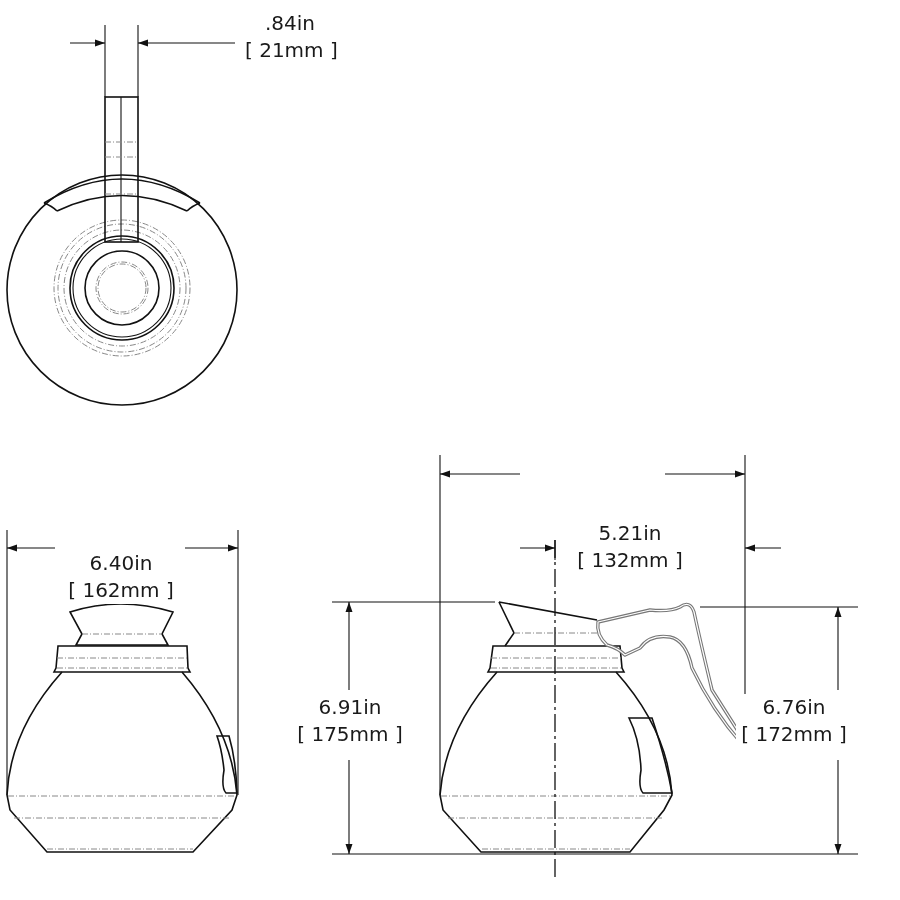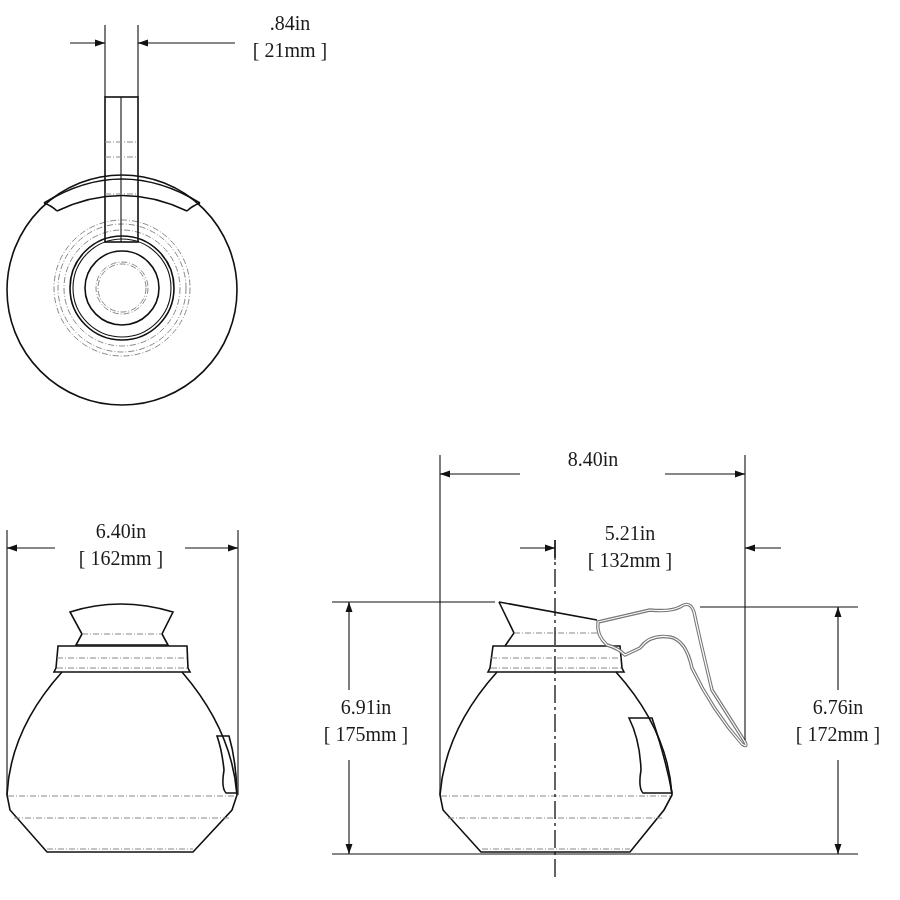--- a/index.html
+++ b/index.html
@@ -12,21 +12,21 @@
   .handle { stroke: #777; stroke-width: 3.4; fill: none; stroke-linejoin: round; }
   .handle-in { stroke: #fff; stroke-width: 1.2; fill: none; stroke-linejoin: round; }
   .arrow { fill: #111; }
   .dim-label {
     position: absolute; text-align: center; color: #1a1a1a;
     font-family: "DejaVu Sans", sans-serif; font-size: 20px; line-height: 27px;
     background: #fff; white-space: nowrap;
   }
   .dim-label .mm::before { content: "[ "; }
   .dim-label .mm::after { content: " ]"; }
-  .dim-label span { display: block; font-family: Liberation Serif, serif; }
+  .dim-label span { display: block; }
 </style>
 </head>
 <body>
 
 <svg id="drawing" viewBox="0 0 900 900" xmlns="http://www.w3.org/2000/svg">
   <defs>
     <marker id="ah" viewBox="0 0 10 10" refX="10" refY="5" markerWidth="10" markerHeight="10" markerUnits="userSpaceOnUse" orient="auto">
       <path d="M0,1.5 L10,5 L0,8.5 Z" class="arrow"></path>
     </marker>
   </defs>
@@ -123,35 +123,34 @@
     <line x1="838" y1="690" x2="838" y2="607" class="thin" marker-end="url(#ah)"></line>
     <line x1="838" y1="760" x2="838" y2="854" class="thin" marker-end="url(#ah)"></line>
   </g>
 </svg>
 
 <div class="dim-label" style="left:245px; top:10px; width:90px;">
   <span>.84in</span>
   <span class="mm">21mm</span>
 </div>
 
-<div class="dim-label" style="left:62px; top:518px; width:118px;">
+<div class="dim-label" style="left:62px; top:550px; width:118px;">
   <span>6.40in</span>
   <span class="mm">162mm</span>
 </div>
 
 <div class="dim-label" style="left:522px; top:446px; width:142px;">
-  <span>8.40in</span>
 </div>
 
 <div class="dim-label" style="left:574px; top:520px; width:112px;">
   <span>5.21in</span>
   <span class="mm">132mm</span>
 </div>
 
-<div class="dim-label" style="left:308px; top:694px; width:116px;">
+<div class="dim-label" style="left:292px; top:694px; width:116px;">
   <span>6.91in</span>
   <span class="mm">175mm</span>
 </div>
 
-<div class="dim-label" style="left:780px; top:694px; width:116px;">
+<div class="dim-label" style="left:736px; top:694px; width:116px;">
   <span>6.76in</span>
   <span class="mm">172mm</span>
 </div>
 
 </body></html>

